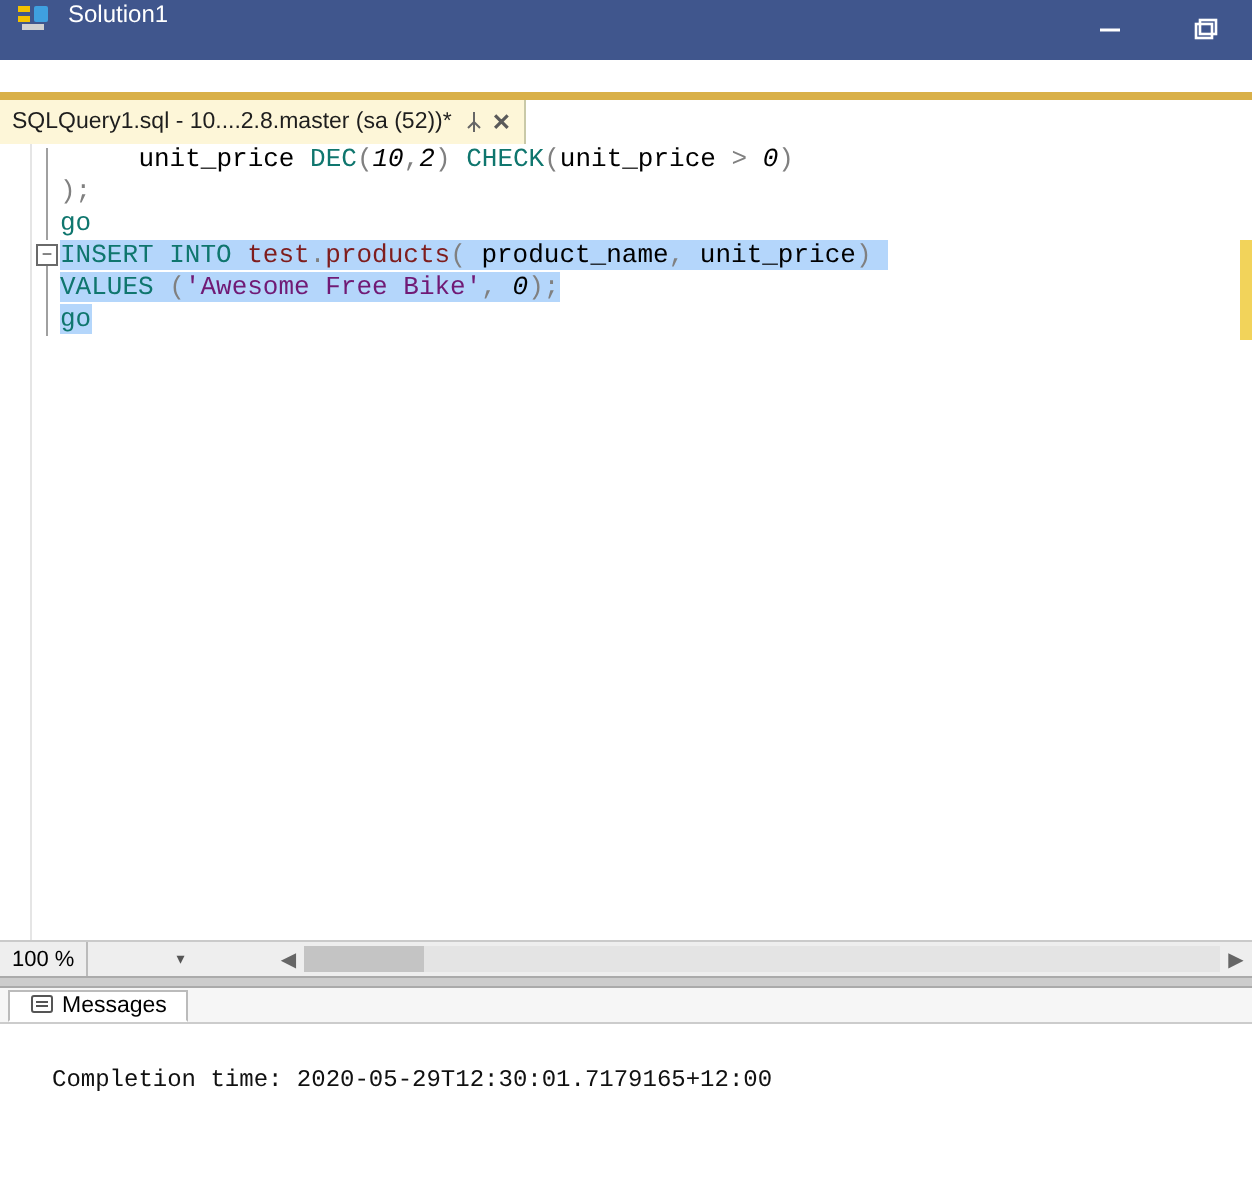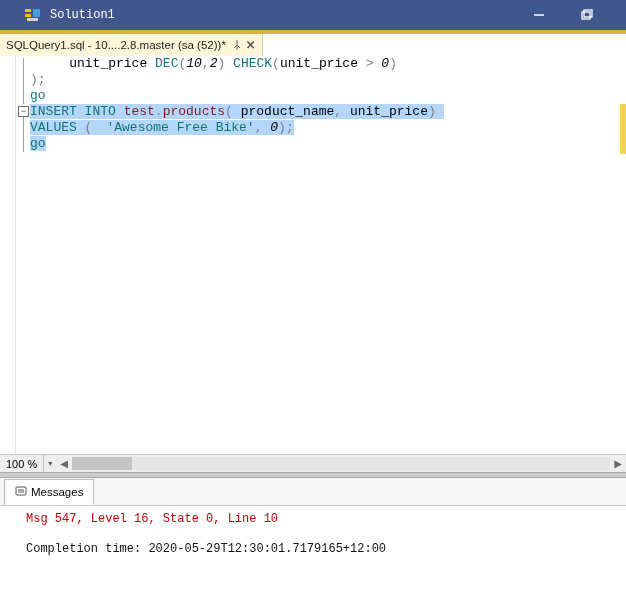--- a/index.html
+++ b/index.html
@@ -1,50 +1,50 @@
 <!DOCTYPE html>
 <html><head>
 <meta charset="utf-8">
 <style>
   * { margin: 0; padding: 0; box-sizing: border-box; }
   html, body { width: 626px; height: 589px; font-family: "Segoe UI", Tahoma, sans-serif; font-size: 12px; background: #fff; overflow: hidden; }
-  .titlebar { background: #40568d; height: 30px; display: flex; align-items: center; padding: 0 24px; color: #fff; font-family: Liberation Mono, monospace; }
+  .titlebar { background: #40568d; height: 30px; display: flex; padding: 0 8px; color: #fff; }
   .titlebar .brand-icon { width: 18px; height: 18px; display: flex; align-items: center; justify-content: center; margin-right: 8px; }
   .titlebar .title { font-size: 12px; color: #fff; flex: 0 0 auto; }
   .titlebar .win-group { margin-left: auto; display: flex; gap: 18px; align-items: center; }
   .titlebar .win-btn { width: 30px; height: 30px; display: flex; align-items: center; justify-content: center; color: #fff; }
-  .tabbar { height: 26px; background: #fff; border-top: 4px solid #d9b048; display: flex; align-items: stretch; }
+  .tabbar { height: 26px; background: #fff; border-top: 4px solid #d9b048; display: flex; align-items: stretch; margin-top: 16px; }
   .tab { background: #fdf6d8; border-right: 1px solid #c9c9a8; display: flex; align-items: center; padding: 0 6px; font-size: 11.5px; color: #1e1e1e; height: 100%; }
   .tab .pin { margin-left: 6px; color: #5a5a5a; }
   .tab .close { margin-left: 4px; color: #5a5a5a; font-weight: bold; }
   .editor-area { position: relative; height: 398px; background: #fff; }
   .gutter { position: absolute; left: 0; top: 0; bottom: 0; width: 16px; background: #fff; border-right: 1px solid #e5e5e5; }
   .outline-bar { position: absolute; left: 16px; top: 0; bottom: 0; width: 14px; background: #fff; }
   .outline-v { position: absolute; left: 7px; width: 1px; background: #a0a0a0; }
   .code { position: absolute; left: 38px; right: 6px; top: 0; font-family: Consolas, "Courier New", monospace; font-size: 13px; line-height: 16px; color: #000; white-space: pre; }
   .code .line { height: 16px; }
   .kw { color: #0f766e; }
   .num { color: #000; font-style: italic; }
   .op { color: #808080; }
   .id1 { color: #7f1d1d; }
-  .str { color: #0f766e; margin-left: 14px; }
+  .str { color: #701a75; }
   .sel { background: #b4d6fb; }
   .marker-r { position: absolute; right: 0; width: 6px; background: #f2d35a; }
   .fold-box { position: absolute; width: 11px; height: 11px; border: 1px solid #6a6a6a; background: #fff; font-size: 9px; line-height: 9px; text-align: center; color: #444; left: 18px; }
-  .zoom-row { height: 18px; display: flex; align-items: center; border-top: 1px solid #cacaca; background: #eee; font-size: 11px; }
+  .zoom-row { height: 18px; display: flex; align-items: center; border-top: 1px solid #cacaca; background: #eee; font-size: 11px; gap: 40px; }
   .zoom-row .pct { padding: 0 6px; border-right: 1px solid #bbb; height: 100%; display: flex; align-items: center; }
   .zoom-row .tri { font-size: 8px; color: #555; padding: 0 4px; }
   .zoom-row .hscroll { flex: 1; position: relative; height: 100%; background: #eee; }
   .zoom-row .hscroll .arrow { position: absolute; top: 0; bottom: 0; width: 16px; display: flex; align-items: center; justify-content: center; color: #666; font-size: 10px; }
   .zoom-row .hscroll .arrow.l { left: 0; }
   .zoom-row .hscroll .arrow.r { right: 0; }
   .zoom-row .hscroll .track { position: absolute; left: 16px; right: 16px; top: 2px; bottom: 2px; background: #e4e4e4; }
   .zoom-row .hscroll .thumb { position: absolute; left: 16px; width: 60px; top: 2px; bottom: 2px; background: #c4c4c4; }
   .divider { height: 6px; background: #ccc; border-top: 1px solid #aaa; border-bottom: 1px solid #aaa; cursor: row-resize; }
-  .msg-tabrow { height: 28px; background: #f6f6f6; border-bottom: 1px solid #ccc; display: flex; align-items: stretch; }
+  .msg-tabrow { height: 18px; background: #f6f6f6; border-bottom: 1px solid #ccc; display: flex; align-items: stretch; }
   .msg-tab { display: flex; align-items: center; padding: 0 10px; font-size: 11.5px; border: 1px solid #bbb; border-bottom: 1px solid #fff; background: #fff; margin-left: 4px; margin-top: 1px; }
   .msg-tab .icon { margin-right: 4px; display: inline-flex; }
   .messages { height: 109px; overflow: hidden; background: #fff; padding: 6px 8px 6px 26px; font-family: Consolas, "Courier New", monospace; font-size: 12px; line-height: 15px; color: #111; }
   .messages .err { color: #c00000; }
   svg { display: block; }
 </style>
 </head>
 <body>
 
 <div class="titlebar">
@@ -117,16 +117,15 @@
           <rect x="1" y="1" width="10" height="8" rx="1" fill="none" stroke="#555" stroke-width="1"></rect>
           <line x1="3" y1="4" x2="9" y2="4" stroke="#555"></line>
           <line x1="3" y1="6" x2="9" y2="6" stroke="#555"></line>
         </svg>
     </span>
     <span>Messages</span>
   </div>
 </div>
 
 <div class="messages" id="messages-pane">
-    <div class="err">Msg 547, Level 16, State 0, Line 10</div>
     <div>&nbsp;</div>
     <div>Completion time: 2020-05-29T12:30:01.7179165+12:00</div>
   </div>
 
 </body></html>

